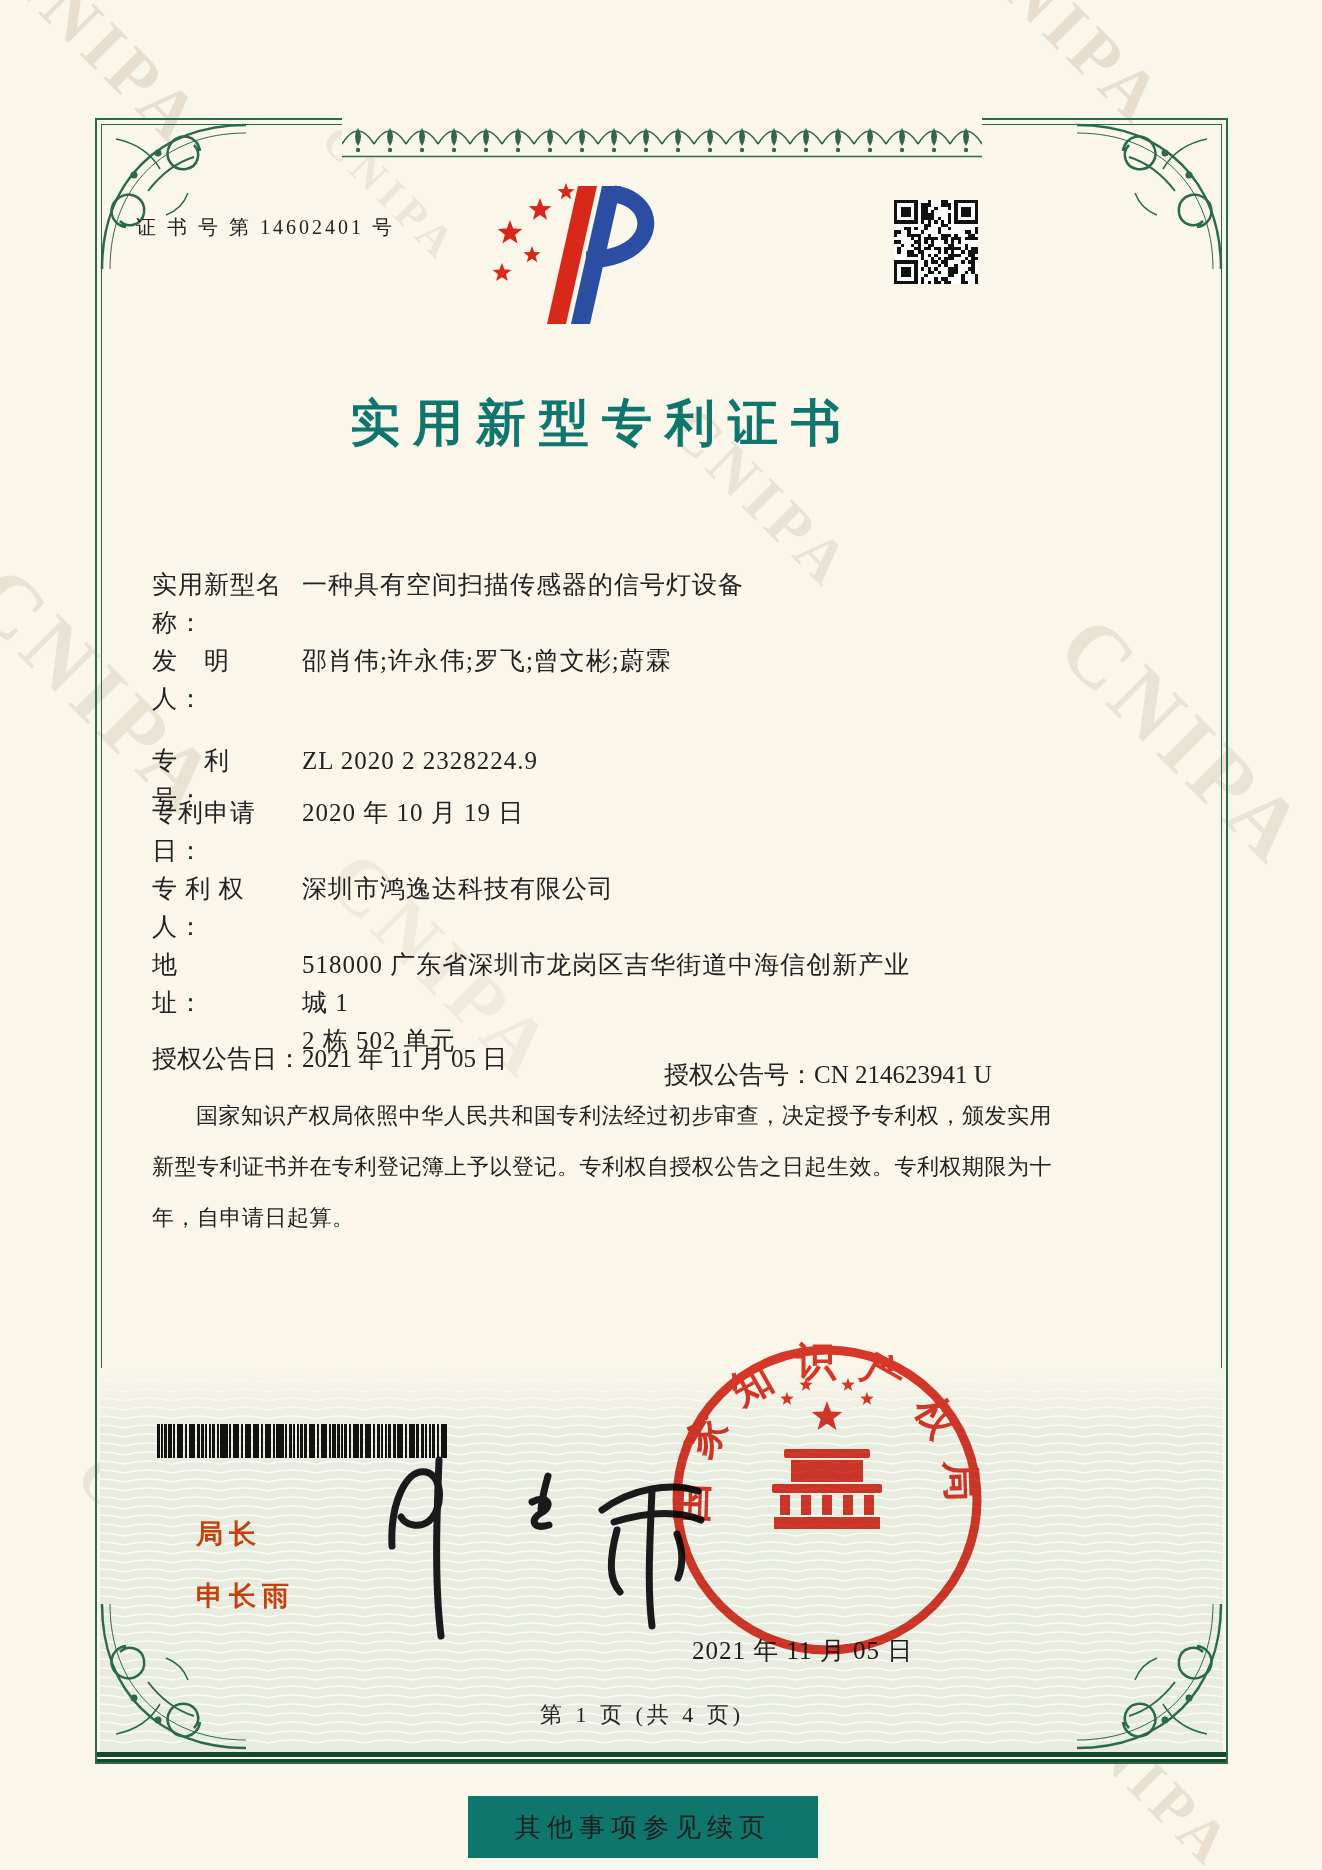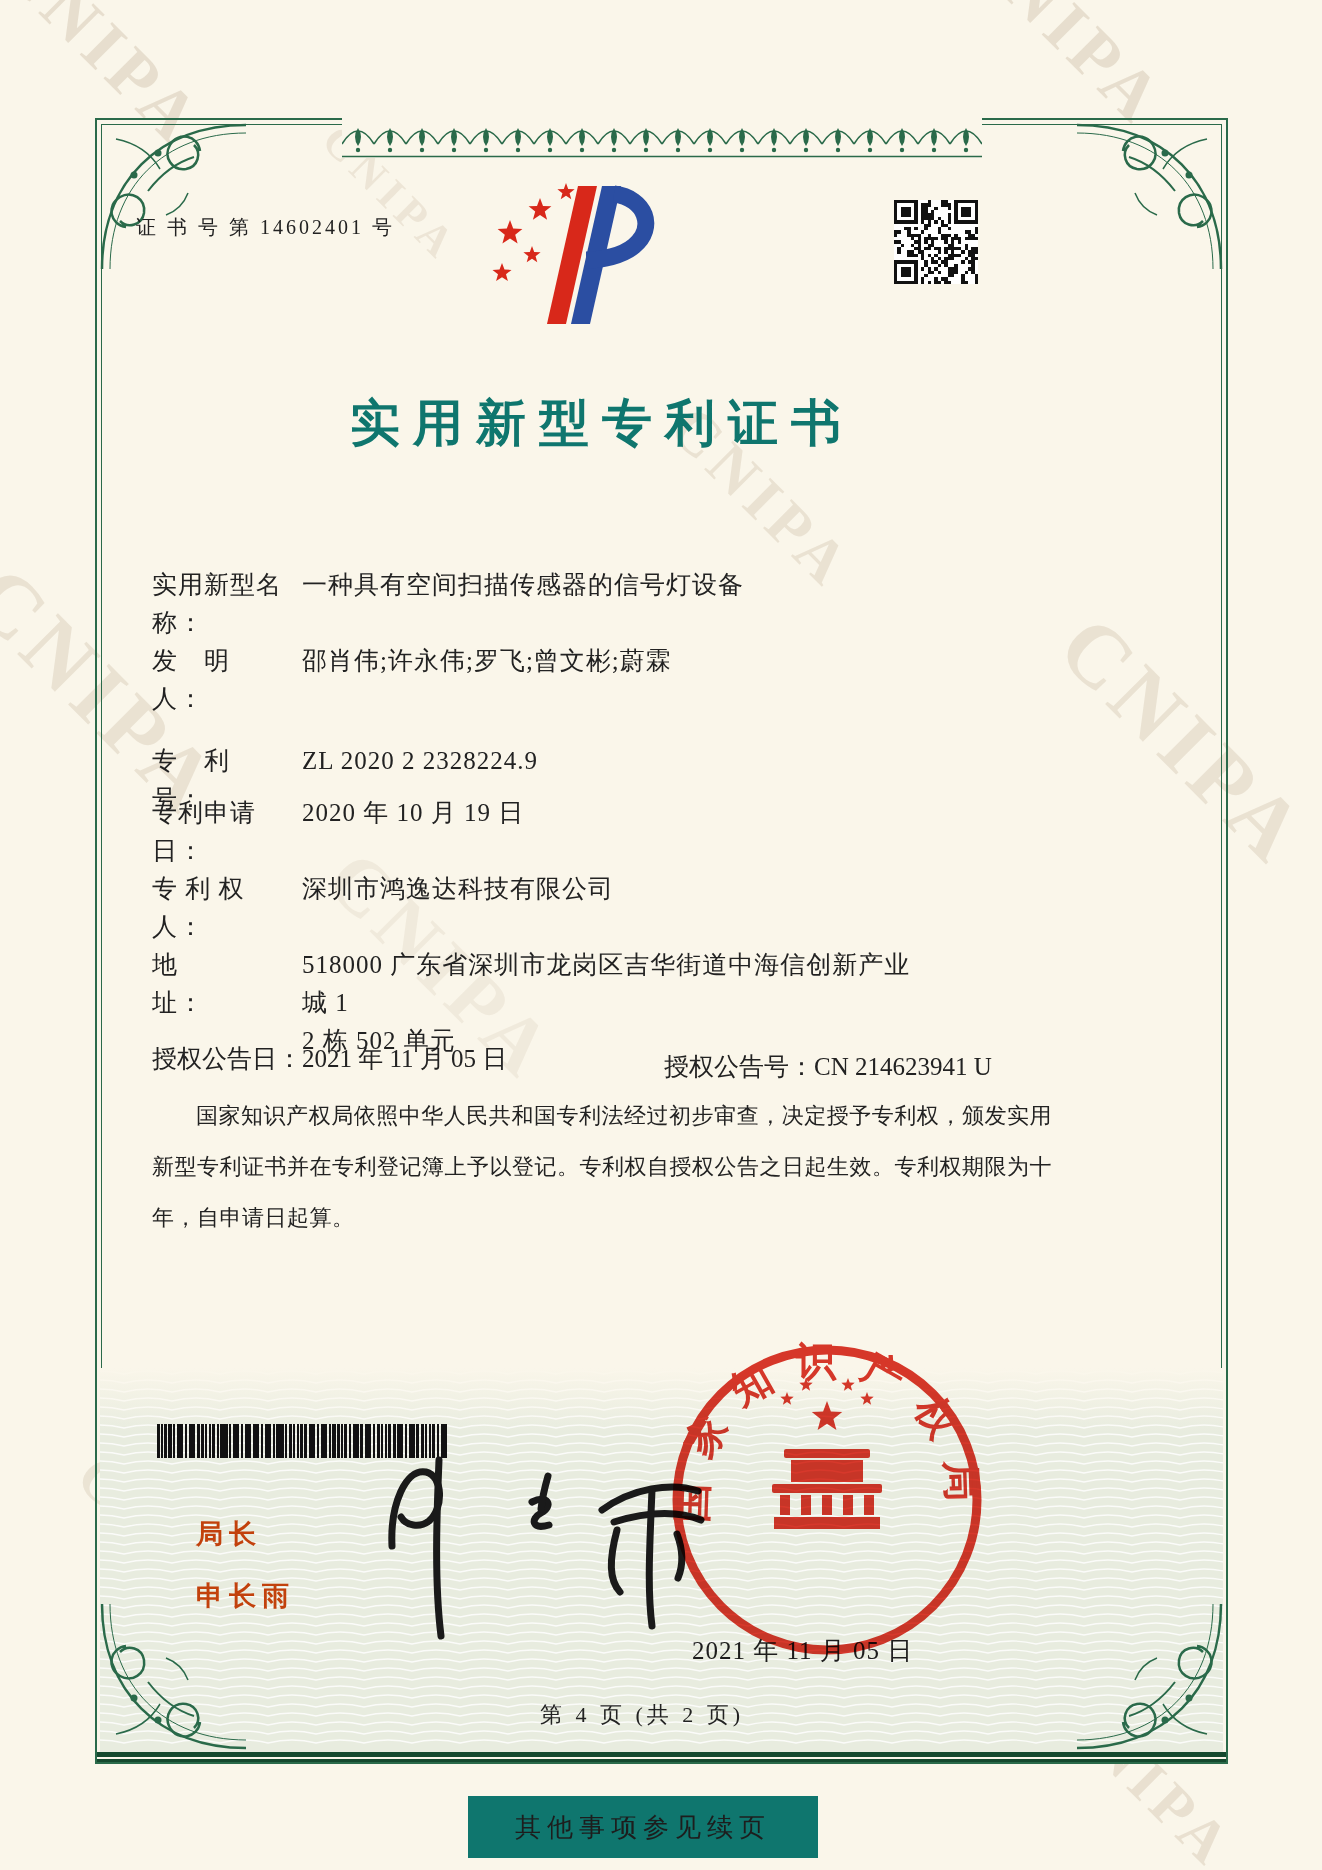--- a/index.html
+++ b/index.html
@@ -56,21 +56,21 @@
   .title{left:152px;top:390px;width:900px;text-align:center;font-size:50px;
          font-weight:bold;letter-spacing:13px;z-index:4;color:#0f766e;}
 
   
   .row{position:absolute;left:152px;width:910px;font-size:25px;z-index:4;line-height:38px;}
   .lbl{display:inline-block;width:150px;letter-spacing:1px;vertical-align:top;}
   .val{display:inline-block;vertical-align:top;letter-spacing:1px;}
   .val.addr{width:612px;}
   .r1{top:566px;} .r2{top:642px;} .r3{top:742px;} .r4{top:794px;}
   .r5{top:870px;} .r6{top:946px;} .r7{top:1040px;}
-  .grant2{position:absolute;left:512px;top:8px;}
+  .grant2{position:absolute;left:512px;top:16px;}
 
   
   .paras{left:152px;top:1090px;width:900px;z-index:4;}
   .paras p{margin:0 0 4px 0;font-size:22px;line-height:51px;text-align:justify;
            text-indent:2em;letter-spacing:.5px;}
 
   
   .barcode{left:157px;top:1424px;width:290px;height:34px;z-index:5;
     background-image:
       repeating-linear-gradient(90deg,#111 0 2px,rgba(0,0,0,0) 2px 4px),
@@ -487,16 +487,16 @@
     <rect x="112" y="151" width="110" height="9" rx="2"></rect>
     <rect x="120" y="162" width="10" height="20"></rect>
     <rect x="141" y="162" width="10" height="20"></rect>
     <rect x="162" y="162" width="10" height="20"></rect>
     <rect x="183" y="162" width="10" height="20"></rect>
     <rect x="204" y="162" width="10" height="20"></rect>
     <rect x="114" y="184" width="106" height="12"></rect>
   </g>
 </svg>
 
-<div class="abs page-no">第 4 页 (共 2 页)</div>
+<div class="abs page-no">第 1 页 (共 4 页)</div>
 <div class="abs note-strip">
   <span class="note">其他事项参见续页</span>
 </div>
 
 </body></html>

